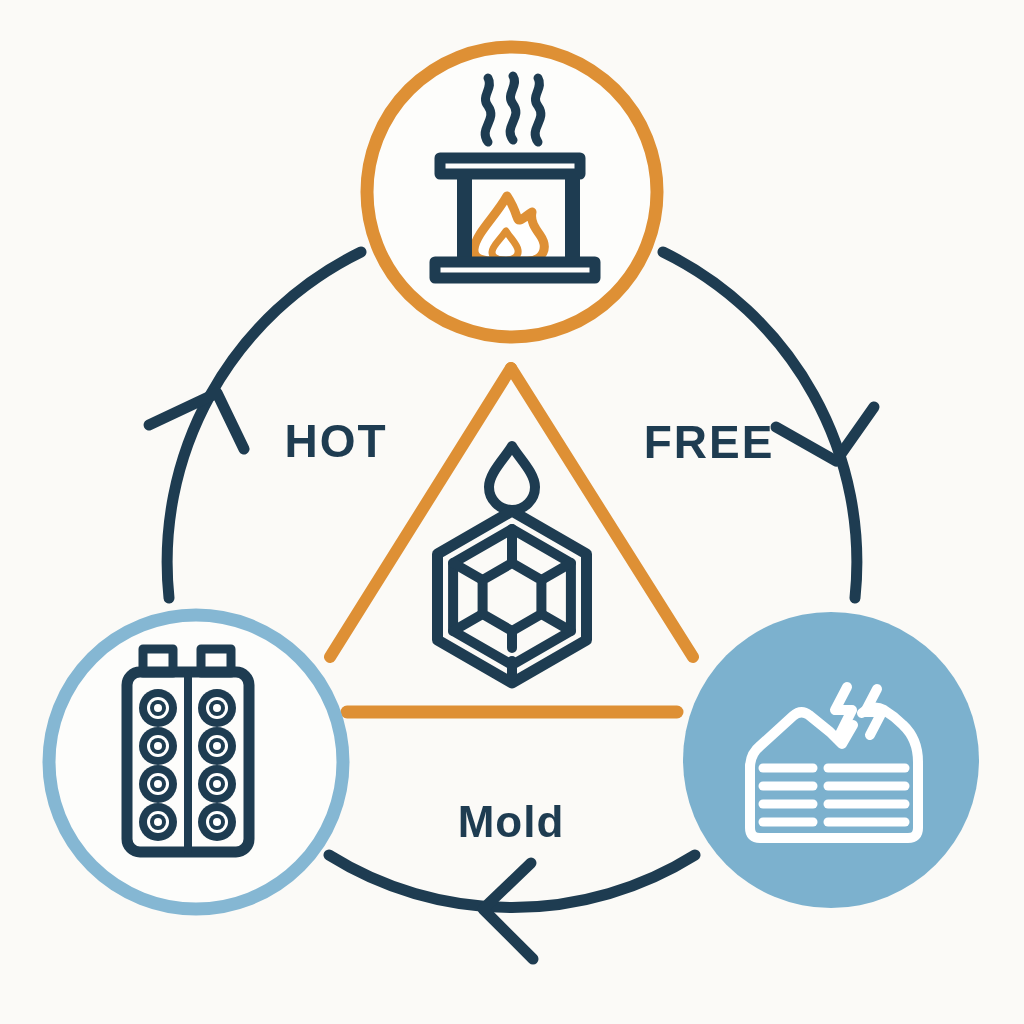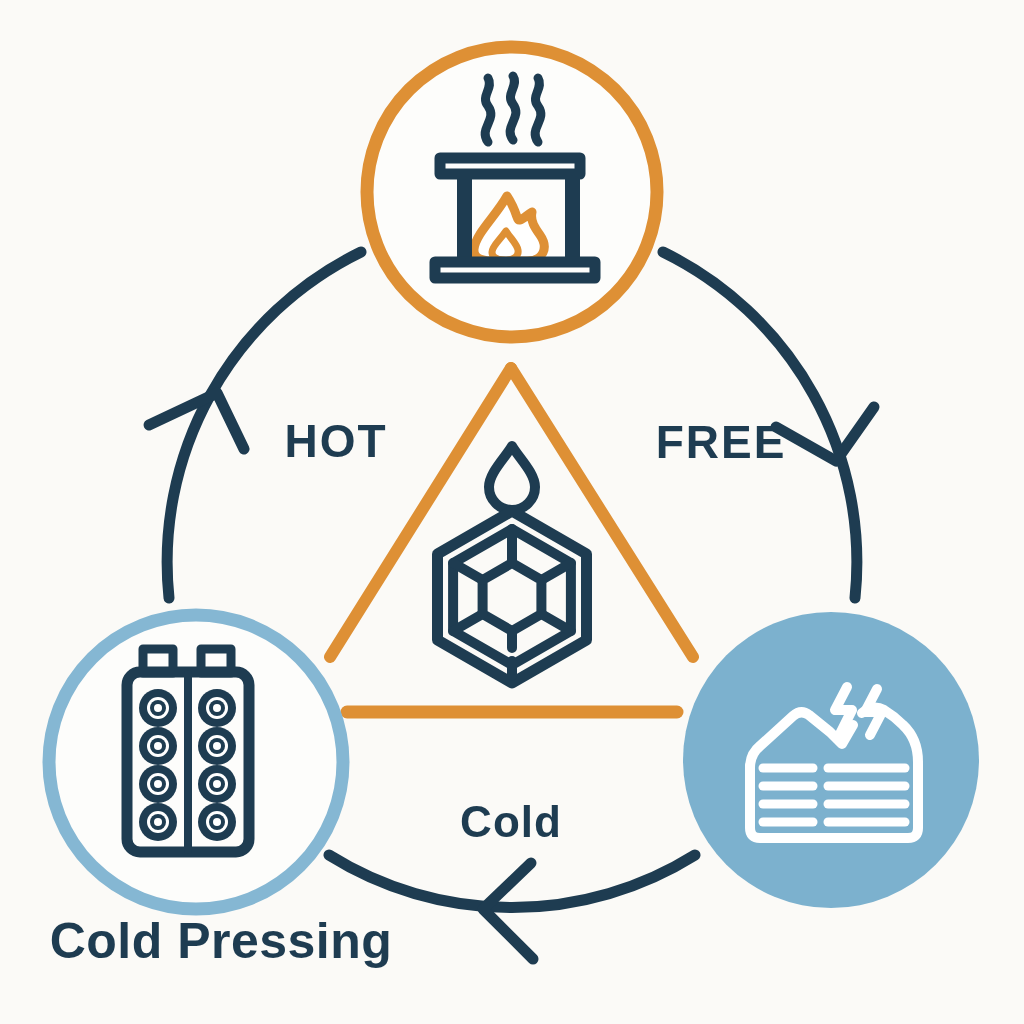--- a/index.html
+++ b/index.html
@@ -193,20 +193,19 @@
         <path class="sW" stroke-width="9" d="M828,768 L905,768"></path>
         <path class="sW" stroke-width="9" d="M828,786 L905,786"></path>
         <path class="sW" stroke-width="9" d="M828,804 L905,804"></path>
         <path class="sW" stroke-width="9" d="M828,822 L905,822"></path>
       </g>
     </g>
   </svg>
 
   <div class="label edge-label" style="left:336px;top:441px;">HOT</div>
 
-  <div class="label edge-label" style="left:709px;top:442px;margin-left:12px;">FREE</div>
-
-  <div class="label edge-label small" style="left:511px;top:822px;">Cold</div>
-
-  <div class="label node-label" style="left:221px;top:941px;">Cold Pressing</div>
+  <div class="label edge-label" style="left:709px;top:442px;">FREE</div>
+
+  <div class="label edge-label small" style="left:511px;top:822px;">Mold</div>
+
 
 
 </div>
 
 </body></html>

